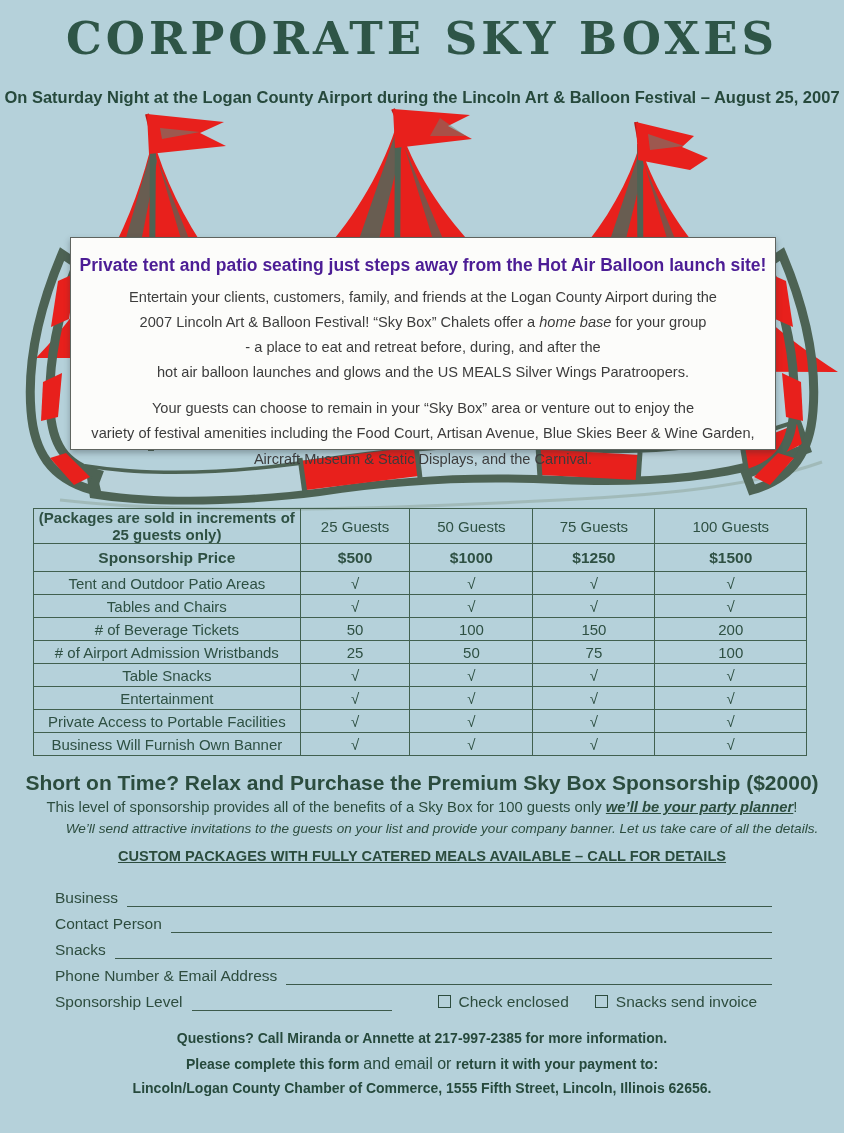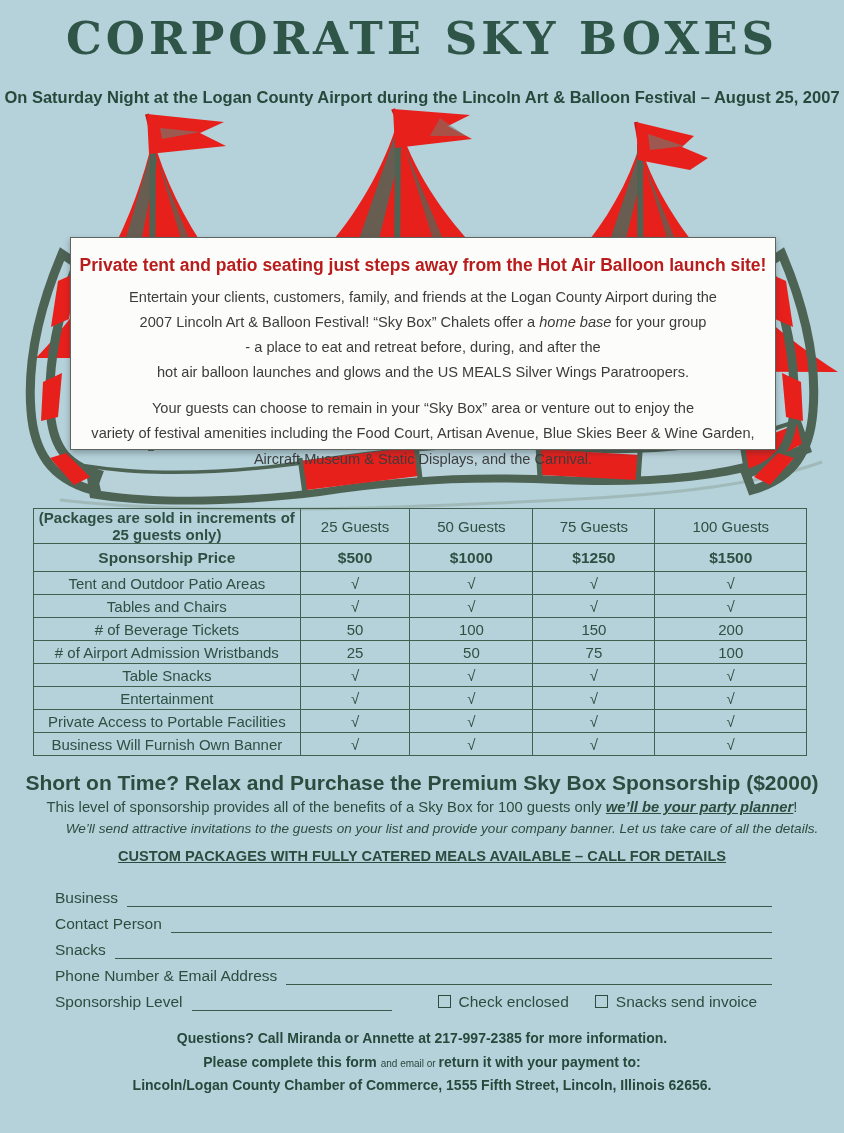--- a/index.html
+++ b/index.html
@@ -21,21 +21,21 @@
   }
   
   .tent-svg { position:absolute; top:106px; left:0; z-index:1; }
   
   .info-box {
     position:absolute; top:237px; left:70px; width:706px; height:213px; z-index:2;
     background:#fcfcfa; border:1.5px solid #5f645f;
     box-shadow:0 3px 6px rgba(40,50,55,.35);
     text-align:center; padding-top:17px; color:#3c3c3c;
   }
-  .info-box .headline { font-size:17.5px; font-weight:700; color:#b91c1c; margin-bottom:9px; }
+  .info-box .headline { font-size:17.5px; font-weight:700; color:#4c1d95; margin-bottom:9px; }
   .info-box .line { font-size:14.6px; line-height:1.72; }
   .info-box .gap { height:11px; }
   
   .content { position:absolute; top:508px; left:0; width:100%; z-index:3; }
   table.pricing {
     margin-left:33px; width:774px; border-collapse:collapse;
     color:#2e5043;
   }
   table.pricing td {
     border:1.6px solid #41604f; vertical-align:middle;
@@ -61,21 +61,21 @@
   .frow .line.fixed { flex:0 0 200px; }
   .cbgroup { display:flex; align-items:center; margin-left:46px; }
   .cb {
     width:13px; height:13px; border:1.7px solid #2d4c3e; display:inline-block;
     margin:0 8px 2px 0; background:transparent;
   }
   .cblbl { font-size:15.5px; margin-right:26px; }
   .cblbl:last-child { margin-right:0; }
   
   .footer { text-align:center; margin-top:16px; font-size:14px; font-weight:700; color:#26493c; line-height:1.68; }
-  .footer .reg { font-weight:400; font-size:10px; }
+  .footer .reg { font-weight:400; font-size:16px; }
 </style>
 </head>
 <body>
 
 <div class="page">
 
   <div class="title">CORPORATE SKY BOXES</div>
   <div class="subtitle">On Saturday Night at the Logan County Airport during the Lincoln Art &amp; Balloon Festival – August 25, 2007</div>
 
   <svg class="tent-svg" width="844" height="410" viewBox="0 0 844 410">

